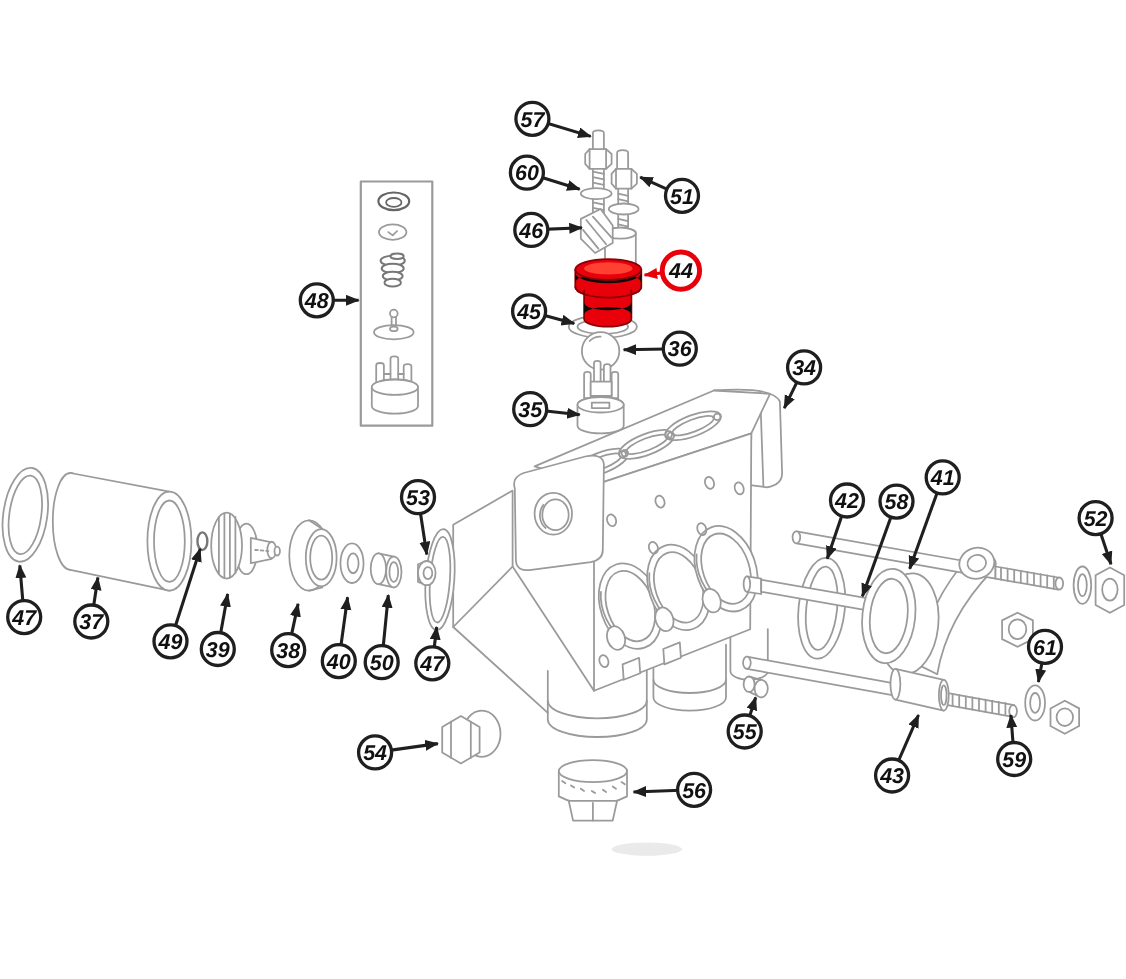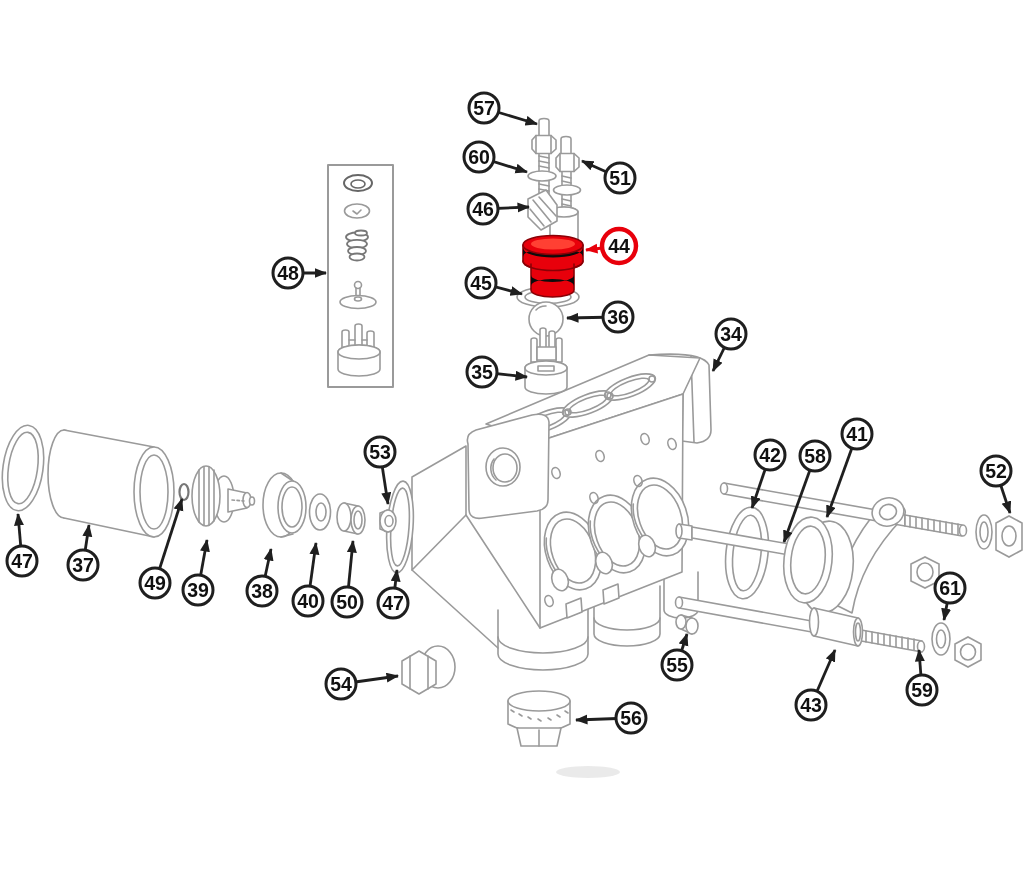--- a/index.html
+++ b/index.html
@@ -1,16 +1,16 @@
 <!DOCTYPE html>
 <html><head>
 <meta charset="utf-8">
 <style>
   html,body{margin:0;padding:0;background:#fff;}
-  #stage{width:1024px;height:890px;position:relative;background:#fff;overflow:hidden;}
+  #stage{width:1024px;height:890px;position:relative;background:#fff;overflow:hidden;font-style:italic;}
   svg{display:block;}
   text{font-family:"Liberation Sans",sans-serif;}
 </style>
 </head>
 <body>
 
 <div id="stage">
 <svg id="svg" width="1024" height="890" viewBox="0 0 1024 890">
   <defs>
     <marker id="arrow" markerUnits="userSpaceOnUse" markerWidth="14" markerHeight="11" refX="11.5" refY="5" orient="auto">

